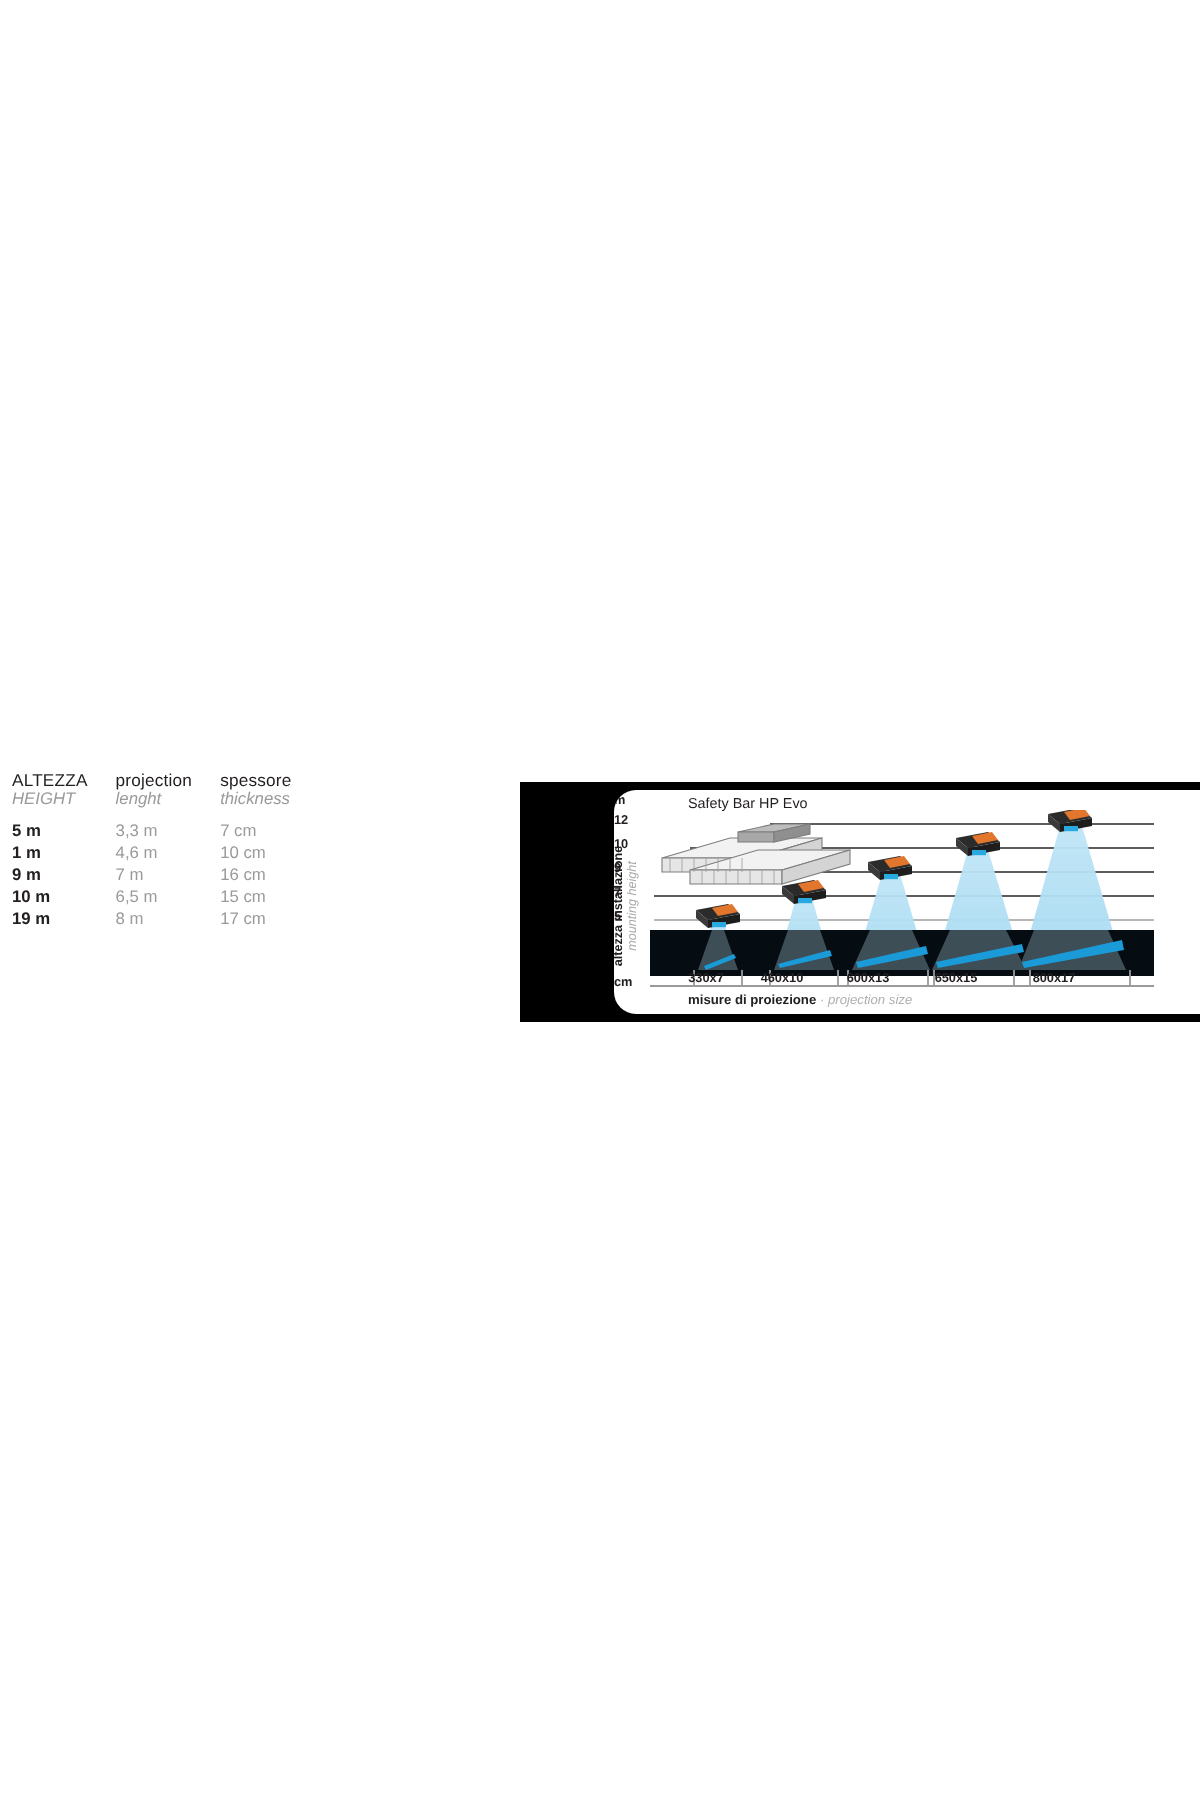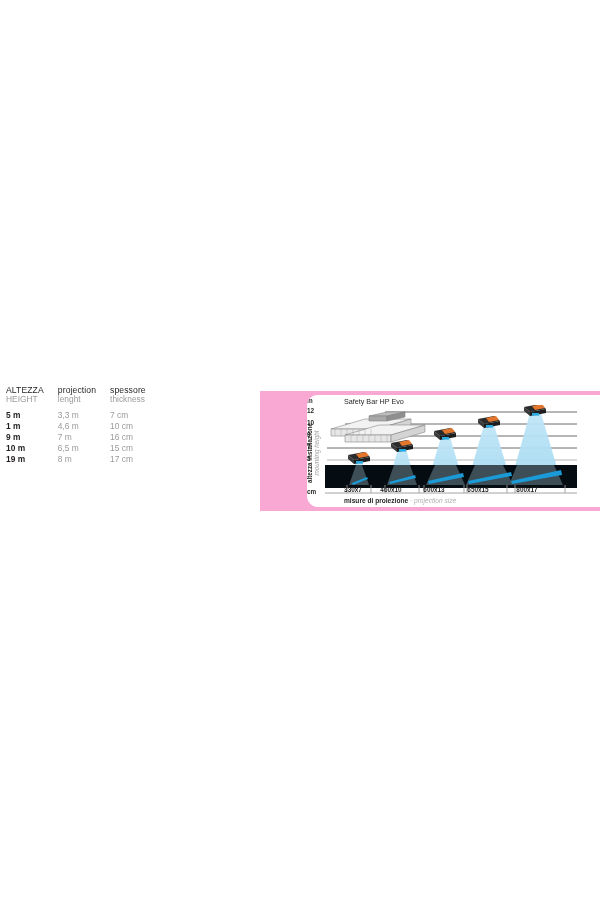--- a/index.html
+++ b/index.html
@@ -38,31 +38,31 @@
     padding:0 14px 0 0;
     font-weight:normal;
     vertical-align:top;
   }
   table.measures td{
     text-align:left;
     padding:0 14px 0 0;
     vertical-align:top;
   }
   .hdr-it{ display:block; font-weight:normal; color:#231f20; font-size:8.6px; letter-spacing:.1px;}
-  .hdr-en{ display:block; color:#9a9a9a; font-size:8.4px; padding-bottom:5px;}
+  .hdr-en{ display:block; font-style:italic; color:#9a9a9a; font-size:8.4px; padding-bottom:5px;}
   .cell-it{ font-weight:bold; color:#231f20;margin-top:13px; }
   .cell-en{ color:#9a9a9a; }
   table.measures tr.data td{ padding-top:1.6px; }
 
   
   #diagram-band{
     position:absolute;
     left:260px;top:391px;
     width:340px;height:120px;
-    background:#f9a8d4;
+    background:#000000;
   }
   #diagram-card{
     position:absolute;
     left:47px;top:4px;
     width:293px;height:112px;
     background:#ffffff;
     border-radius:11px 0 0 11px;
     overflow:hidden;
   }
   

